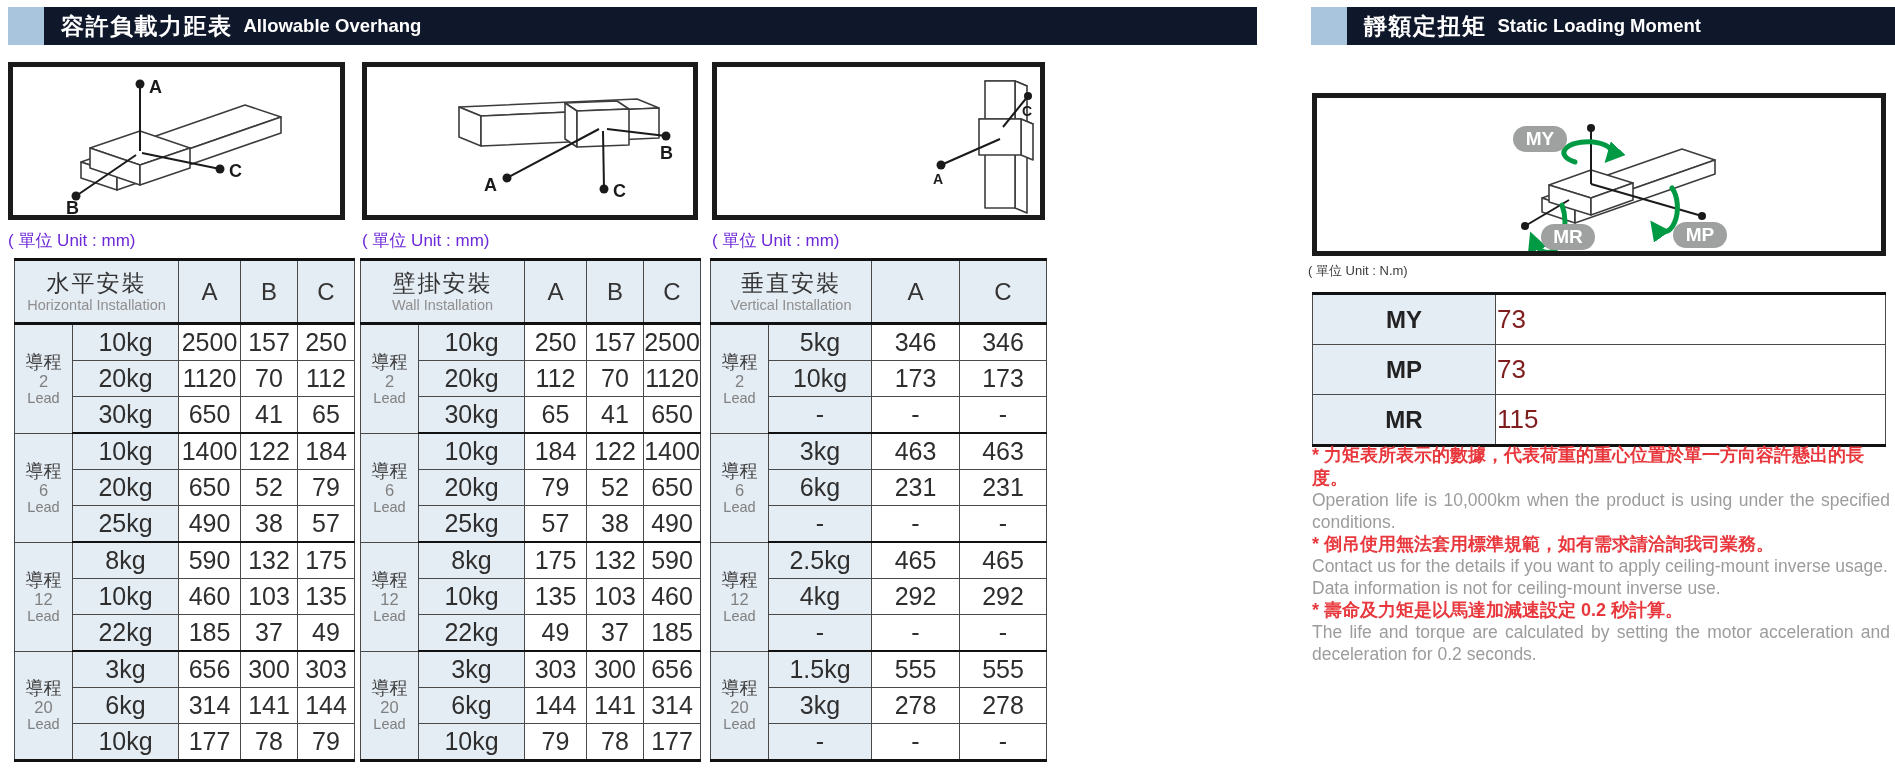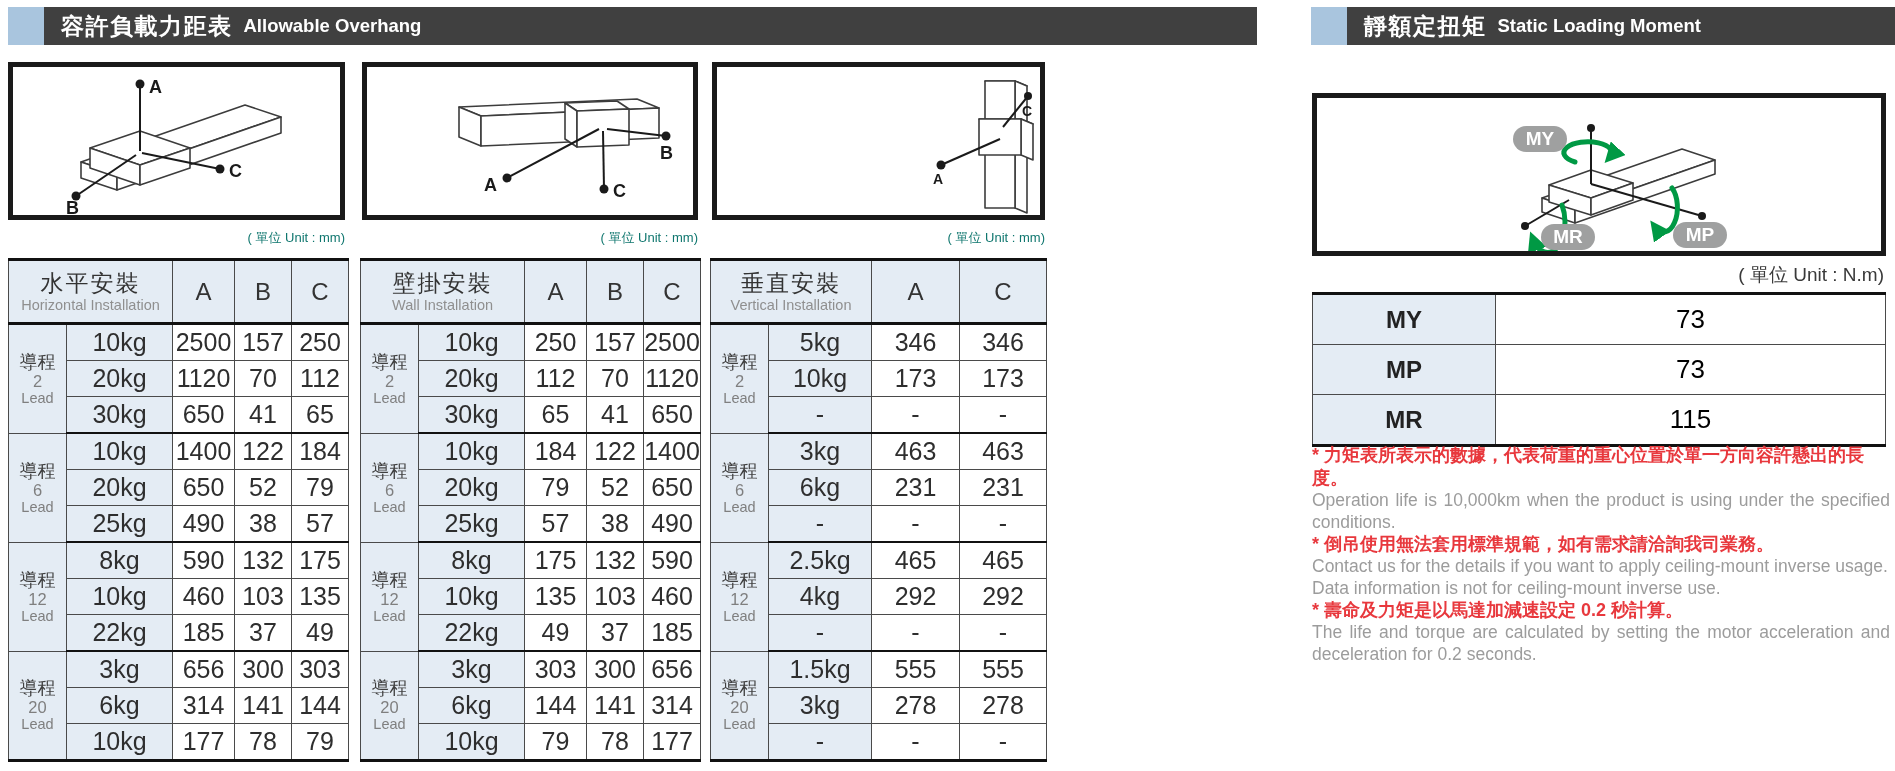--- a/index.html
+++ b/index.html
@@ -4,21 +4,21 @@
 <style>
   html,body { margin:0; padding:0; background:#ffffff; }
   body {
     width:1895px; height:771px; position:relative; overflow:hidden;
     font-family:"Liberation Sans","DejaVu Sans",sans-serif;
     -webkit-font-smoothing:antialiased;
   }
   
   .sec-header { position:absolute; height:38px; display:flex; }
   .accent { width:36px; background:#a9c5de; }
-  .hbar { flex:1; background:#404040; color:#fff; display:flex; align-items:center; padding-left:17px; gap:11px; }
+  .hbar { flex:1; background:#0f172a; color:#fff; display:flex; align-items:center; padding-left:17px; gap:11px; }
   .hzh { font-size:23px; font-weight:bold; letter-spacing:1.5px; }
   .hen { font-size:18.5px; font-weight:bold; }
   #left-header  { left:8px; top:7px; width:1249px; }
   #right-header { left:1311px; top:7px; width:584px; }
 
   
   .dbox { position:absolute; top:62px; height:158px; border:5px solid #1a1a1a; background:#fff; box-sizing:border-box; }
   #dbox-1 { left:8px;   width:337px; }
   #dbox-2 { left:362px; width:336px; }
   #dbox-3 { left:712px; width:333px; }
@@ -29,29 +29,29 @@
   svg .face { fill:#ffffff; stroke:#3c3c3c; stroke-width:1.6; stroke-linejoin:round; }
   svg .axis { stroke:#1a1a1a; stroke-width:2; }
   svg .dot  { fill:#1a1a1a; }
   svg .lab  { font-family:"Liberation Sans","DejaVu Sans",sans-serif; font-weight:bold; font-size:18px; fill:#1a1a1a; }
   svg .lab-s{ font-size:14px; }
   svg .garc { fill:none; stroke:#009944; stroke-width:5; stroke-linecap:round; }
   svg .badge{ fill:#9fa0a0; }
   svg .btxt { font-family:"Liberation Sans","DejaVu Sans",sans-serif; font-weight:bold; font-size:19px; fill:#ffffff; text-anchor:middle; }
 
   
-  .unitlab { position:absolute; top:229px; font-size:13px; color:#0f766e; text-align:right; }
+  .unitlab { position:absolute; top:229px; font-size:17px; color:#6d28d9; text-align:left; }
   #unit-1 { left:8px;   width:337px; }
   #unit-2 { left:362px; width:336px; }
   #unit-3 { left:712px; width:333px; }
-  #unit-4 { position:absolute; left:1308px; top:262px; width:576px; text-align:right; font-size:19px; color:#3a3a3a; }
+  #unit-4 { position:absolute; left:1308px; top:262px; width:576px; font-size:13px; color:#3a3a3a; }
 
   
   .otable-slot { position:absolute; top:258px; }
-  #tslot-1 { left:8px;   width:340px; }
+  #tslot-1 { left:14px;   width:340px; }
   #tslot-2 { left:360px; width:340px; }
   #tslot-3 { left:710px; width:336px; }
 
   table.ov { border-collapse:collapse; width:100%; table-layout:fixed;
              border-top:3px solid #111; border-bottom:3px solid #111;
              border-left:1px solid #4a4a4a; border-right:1px solid #4a4a4a; }
   .ov th, .ov td { border:1px solid #4a4a4a; text-align:center; vertical-align:middle; padding:0; overflow:hidden; }
   .ov thead th { background:#e4ecf4; height:61px; border-bottom:3px solid #111; }
   .ov th.tname .zh { font-size:23px; color:#333; font-weight:normal; line-height:27px; letter-spacing:2px; }
   .ov th.tname .en { font-size:14.5px; color:#8f8f8f; font-weight:normal; line-height:16px; }
@@ -63,21 +63,21 @@
   .lead .lz { font-size:18px;   color:#3f3f3f; line-height:20px; }
   .lead .ln { font-size:16.5px; color:#7f7f7f; line-height:18px; }
   .lead .le { font-size:14.5px; color:#7f7f7f; line-height:16px; }
   .ov tr.gend td { border-bottom:2.5px solid #111; }
 
   
   .mtable { position:absolute; left:1312px; top:292px; width:574px; border-collapse:collapse; table-layout:fixed;
             border-top:3px solid #111; border-bottom:3px solid #111; }
   .mtable th { width:180px; background:#e4ecf4; font-size:24px; font-weight:bold; color:#222;
                border:1px solid #4a4a4a; height:47px; text-align:center; }
-  .mtable td { font-size:26px; color:#000000; text-align:center; border:1px solid #4a4a4a; background:#fff;margin-left:40px; }
+  .mtable td { font-size:26px; color:#7f1d1d; text-align:left; border:1px solid #4a4a4a; background:#fff;margin-left:40px; }
 
   
   .notes { position:absolute; left:1312px; top:444px; width:578px; }
   .note-zh { color:#e8383d; font-size:18px; font-weight:bold; line-height:23px; }
   .note-en { color:#9c9c9c; font-size:17.5px; line-height:21.5px; text-align:justify; }
 </style>
 </head>
 <body>
 
 <div class="sec-header" id="left-header">

